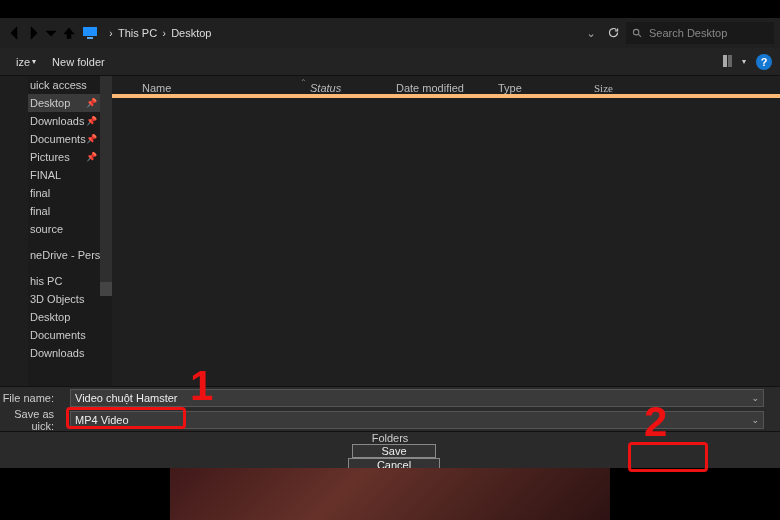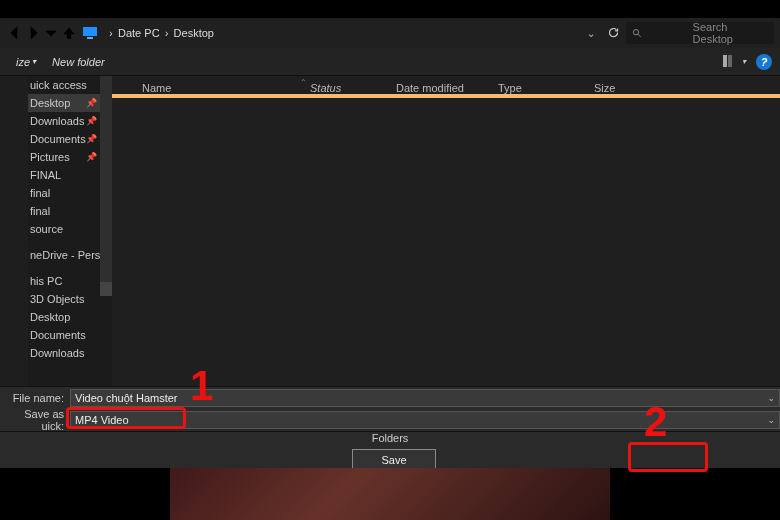--- a/index.html
+++ b/index.html
@@ -6,49 +6,49 @@
 html, body { width: 780px; height: 520px; background: #000; overflow: hidden; }
 .dialog { position: absolute; left: 0; top: 18px; width: 780px; height: 450px; background: #1e1e1e; color: #ccc; font-size: 11px; }
 .topbar { height: 30px; display: flex; align-items: center; padding: 0 6px; background: #202020; }
 .nav-btn { width: 18px; height: 22px; display: inline-flex; align-items: center; justify-content: center; cursor: pointer; }
 .pc-icon { width: 16px; height: 14px; margin: 0 4px; display: flex; align-items: center; justify-content: center; }
 .breadcrumb { display: flex; align-items: center; margin-left: 4px; flex: 1; }
 .breadcrumb span { padding: 0 2px; color: #ddd; }
 .bc-sep { width: 10px; text-align: center; color: #999; font-size: 10px; }
 .endcap { width: 18px; text-align: center; cursor: pointer; color: #aaa; }
 .refresh { width: 26px; text-align: center; cursor: pointer; }
-.searchbox { width: 148px; height: 22px; background: #191919; display: flex; align-items: center; padding: 0 6px; color: #888; gap: 44px; }
+.searchbox { width: 148px; height: 22px; background: #191919; display: flex; align-items: center; padding: 0 6px; color: #888; }
 .searchbox svg { width: 11px; height: 11px; fill: #888; margin-right: 6px; }
-.toolbar { height: 28px; display: flex; align-items: center; padding: 0 8px; background: #232323; border-bottom: 1px solid #111; font-style: italic; }
+.toolbar { height: 28px; display: flex; align-items: center; padding: 0 8px; background: #232323; border-bottom: 1px solid #111; }
 .tb-item { padding: 0 8px; cursor: pointer; display: flex; align-items: center; color: #ddd; }
 .tb-spacer { flex: 1; }
 .tb-icon { display: inline-block; margin-left: 6px; }
 .help-circle { width: 16px; height: 16px; border-radius: 50%; background: #1778d1; color: #fff; display: flex; align-items: center; justify-content: center; font-size: 11px; font-weight: bold; margin-left: 10px; cursor: pointer; }
 .body { display: flex; height: 310px; padding-left: 28px; }
 .sidebar { width: 84px; background: #1b1b1b; overflow: hidden; position: relative; }
 .sb-scroll { position: absolute; right: 0; top: 0; width: 12px; height: 220px; background: #2f2f2f; }
 .sb-scroll::after { content: ""; position: absolute; bottom: 0; left: 0; width: 12px; height: 14px; background: #444; }
 .sb-item { height: 18px; line-height: 18px; padding-left: 2px; white-space: nowrap; overflow: hidden; color: #ccc; }
 .sb-item.sel { background: #3a3a3a; }
 .sb-item.gap { height: 8px; }
 .pin { float: right; margin-right: 14px; color: #888; font-size: 9px; }
 .list { flex: 1; background: #1f1f1f; position: relative; }
 .list-header { height: 22px; display: flex; align-items: flex-end; border-bottom: 4px solid #fdba74; color: #bbb; }
 .col { padding: 0 8px; border-right: 1px solid rgba(255,255,255,0); }
 .col.name { width: 190px; padding-left: 30px; }
 .col.status { width: 86px; font-style: italic; }
 .col.date { width: 102px; }
 .col.type { width: 96px; }
-.col.size { width: 70px; }
+.col.size { width: 70px; font-family: Liberation Serif, serif; }
 .sort-ind { position: absolute; left: 188px; top: 2px; color: #888; font-size: 8px; }
 .empty { text-align: center; color: #bbb; margin-top: 16px; font-size: 11px; }
 .fields { background: #2a2a2a; border-top: 1px solid #111; }
 .row { display: flex; align-items: center; height: 22px; }
-.lbl { width: 70px; text-align: right; padding-right: 6px; color: #ccc; font-size: 11px; }
-.combo { flex: 1; height: 18px; background: #3a3a3a; border: 1px solid #555; margin-right: 0; display: flex; align-items: center; padding: 0 4px; color: #eee; font-size: 11px; }
+.lbl { width: 70px; text-align: right; padding-right: 16px; color: #ccc; font-size: 11px; }
+.combo { flex: 1; height: 18px; background: #3a3a3a; border: 1px solid #555; margin-right: 16px; display: flex; align-items: center; padding: 0 4px; color: #eee; font-size: 11px; }
 .combo .arrow { margin-left: auto; color: #bbb; font-size: 9px; }
 .folder-row { background: #2a2a2a; height: 40px; display: flex; align-items: center; padding: 0 8px; border-top: 1px solid #111; flex-direction: column; }
 .btn { height: 22px; background: #333; border: 1px solid #888; color: #eee; padding: 0 28px; margin-left: 8px; cursor: pointer; font-size: 11px; display: flex; align-items: center; }
 .flex1 { flex: 1; }
 
 .anno { position: absolute; pointer-events: none; z-index: 50; }
 .red-box { border: 3px solid #e11; border-radius: 4px; }
 .red-num { color: #e11; font-family: Arial Black, Arial, sans-serif; font-weight: 900; font-size: 42px; }
 
 .video-strip { position: absolute; left: 0; bottom: 0; width: 780px; height: 52px; background: #000; display: flex; align-items: center; justify-content: center; }
@@ -89,21 +89,21 @@
         </svg>
       </span>
     <span class="pc-icon">
         <svg width="16" height="14" viewBox="0 0 16 14">
           <rect x="1" y="1" width="14" height="9" fill="#1e90ff"></rect>
           <rect x="5" y="11" width="6" height="2" fill="#5aa9ef"></rect>
         </svg>
       </span>
     <div class="breadcrumb">
       <span class="bc-sep">›</span>
-      <span>Date PC</span>
+      <span>This PC</span>
       <span class="bc-sep">›</span>
       <span>Desktop</span>
     </div>
     <span class="endcap">⌄</span>
     <span class="refresh"><svg width="13" height="13" viewBox="0 0 16 16" fill="none" stroke="#ccc" stroke-width="1.5">
           <path d="M13 8 A5 5 0 1 1 11.5 4.5"></path>
           <path d="M13 3 V6 H10"></path>
         </svg></span>
     <div class="searchbox">
       <svg viewBox="0 0 16 16">
@@ -176,20 +176,21 @@
         <span>MP4 Video</span>
         <span class="arrow">⌄</span>
       </div>
     </div>
   </div>
 
   <div class="folder-row">
     <span>Folders</span>
     <div class="flex1"></div>
     <div class="btn">Save</div>
+    <div class="btn">Cancel</div>
   </div>
 </div>
 
 <div class="anno red-box" style="left:66px; top:407px; width:120px; height:22px;"></div>
 <div class="anno red-num" style="left:190px; top:362px;">1</div>
 <div class="anno red-box" style="left:628px; top:442px; width:80px; height:30px;"></div>
 <div class="anno red-num" style="left:644px; top:398px;">2</div>
 
 <div class="video-strip">
   <div class="video-inner">

